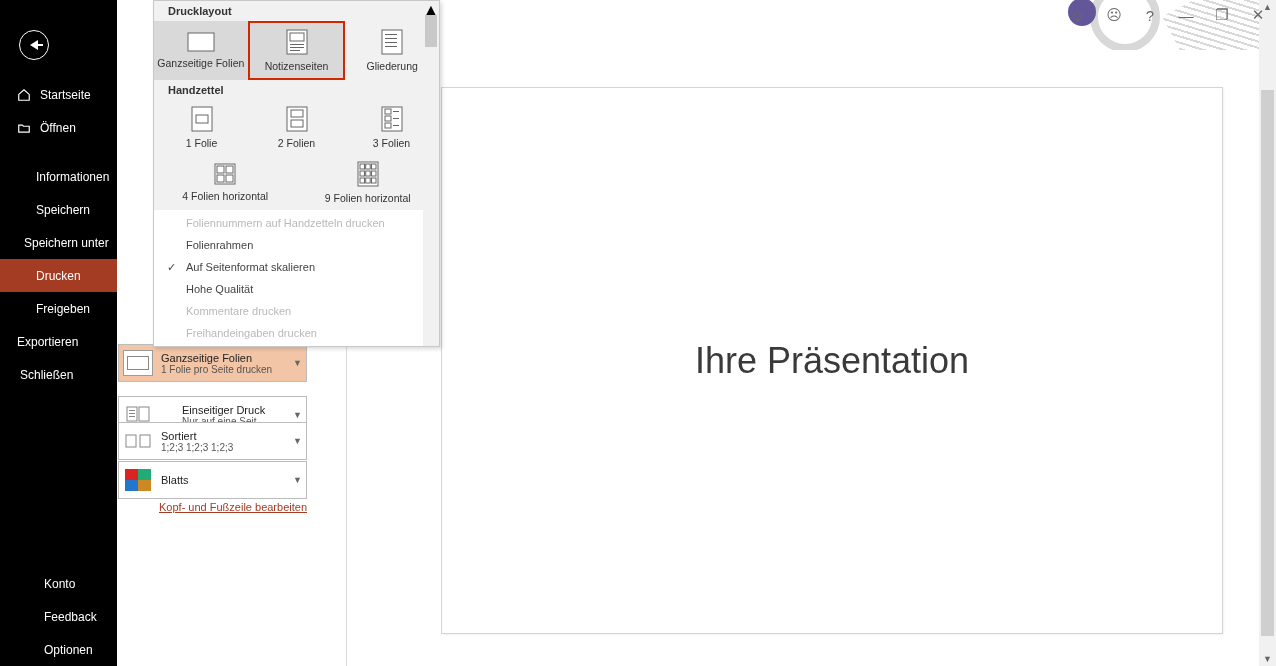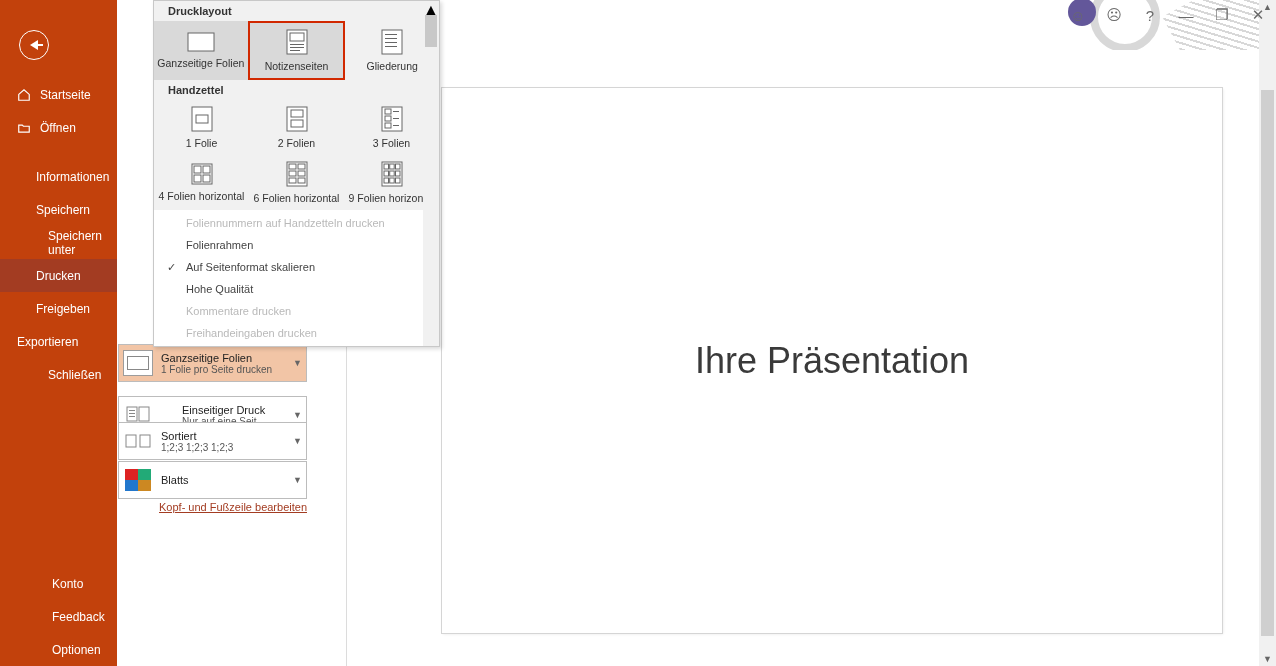--- a/index.html
+++ b/index.html
@@ -1,26 +1,26 @@
 <!DOCTYPE html>
 <html><head>
 <meta charset="utf-8">
 <style>
   * { margin:0; padding:0; box-sizing:border-box; font-family:"Segoe UI",Arial,sans-serif; }
   body { width:1276px; height:666px; overflow:hidden; background:#fff; display:flex; }
   
-  .sidebar { width:117px; height:100%; background:#c2410c; color:#fff; }
+  .sidebar { width:117px; height:100%; background:#000000; color:#fff; }
   .back-btn { width:30px; height:30px; border:1.6px solid #fff; border-radius:50%; margin:30px 0 18px 19px; display:flex; align-items:center; justify-content:center; }
   .back-arrow { width:0;height:0;border-top:5px solid transparent;border-bottom:5px solid transparent;border-right:8px solid #fff; position:relative; }
   .back-arrow::after{content:"";position:absolute;left:7px;top:-1px;width:6px;height:2px;background:#fff;}
   .nav-item { height:33px; display:flex; align-items:center; padding-left:17px; font-size:12px; cursor:pointer; }
   .nav-item.icon-gap svg{margin-right:9px;}
   .nav-item.active { background:#A33C22; }
   .nav-sep { height:16px; }
-  .nav-bottom { position:absolute; bottom:0; left:16px; width:117px; }
+  .nav-bottom { position:absolute; bottom:0; left:8px; width:117px; }
   
   .mid { width:230px; height:100%; background:#fff; border-right:1px solid #dcdcdc; position:relative; padding:0; }
   .dropdown-card { position:absolute; left:153px; top:0; width:287px; background:#a16207; border:1px solid #c8c8c8; box-shadow:2px 2px 4px rgba(0,0,0,.15); z-index:50; }
   .dd-section-title { font-size:11px; font-weight:600; color:#333; padding:4px 0 4px 14px; background:#f1f1f1; }
   .dd-row { display:flex; }
   .dd-cell { flex:1; display:flex; flex-direction:column; align-items:center; justify-content:center; padding:6px 0; font-size:10.5px; color:#333; cursor:pointer; background:#f1f1f1; }
   .dd-cell.sel { background:#d9d9d9; }
   .dd-cell.hl { border:2px solid #d12800; background:#d9d9d9;justify-content:center; }
   .dd-cell svg, .dd-cell .ico { margin-bottom:5px; }
   .dd-scroll { position:absolute; right:0; top:0; bottom:0; width:16px; background:#f1f1f1; }
@@ -75,33 +75,33 @@
     <span>Öffnen</span>
   </div>
 
   <div class="nav-sep"></div>
   <div class="nav-item" style="padding-left:36px;">
       <span>Informationen</span>
     </div>
   <div class="nav-item" style="padding-left:36px;">
       <span>Speichern</span>
     </div>
-  <div class="nav-item" style="padding-left:48px;">
+  <div class="nav-item" style="padding-left:24px;">
       <span>Speichern unter</span>
     </div>
   <div class="nav-item active" style="padding-left:36px;">
       <span>Drucken</span>
     </div>
   <div class="nav-item" style="padding-left:36px;">
       <span>Freigeben</span>
     </div>
   <div class="nav-item" style="">
       <span>Exportieren</span>
     </div>
-  <div class="nav-item" style="padding-left:48px;">
+  <div class="nav-item" style="padding-left:20px;">
       <span>Schließen</span>
     </div>
 
   <div class="nav-bottom">
     <div class="nav-item" style="padding-left:36px;">
         <span>Konto</span>
       </div>
     <div class="nav-item" style="padding-left:36px;">
         <span>Feedback</span>
       </div>
@@ -239,32 +239,20 @@
   <div class="dd-row">
     <div class="dd-cell">
       <svg class="ico" width="22" height="22">
           <rect x="1" y="1" width="20" height="20" fill="#fff" stroke="#666"></rect>
           <rect x="3" y="3" width="7" height="7" fill="none" stroke="#666"></rect>
           <rect x="12" y="3" width="7" height="7" fill="none" stroke="#666"></rect>
           <rect x="3" y="12" width="7" height="7" fill="none" stroke="#666"></rect>
           <rect x="12" y="12" width="7" height="7" fill="none" stroke="#666"></rect>
         </svg>
       <span>4 Folien horizontal</span>
-    </div>
-    <div class="dd-cell">
-      <svg class="ico" width="22" height="26">
-          <rect x="1" y="1" width="20" height="24" fill="#fff" stroke="#666"></rect>
-          <rect x="3" y="3" width="7" height="5" stroke="#666" fill="none"></rect>
-          <rect x="12" y="3" width="7" height="5" stroke="#666" fill="none"></rect>
-          <rect x="3" y="10" width="7" height="5" stroke="#666" fill="none"></rect>
-          <rect x="12" y="10" width="7" height="5" stroke="#666" fill="none"></rect>
-          <rect x="3" y="17" width="7" height="5" stroke="#666" fill="none"></rect>
-          <rect x="12" y="17" width="7" height="5" stroke="#666" fill="none"></rect>
-        </svg>
-      <span>6 Folien horizontal</span>
     </div>
     <div class="dd-cell">
       <svg class="ico" width="22" height="26">
           <rect x="1" y="1" width="20" height="24" fill="#fff" stroke="#666"></rect>
           <g stroke="#666" fill="none">
             <rect x="3" y="3" width="4.5" height="5"></rect>
             <rect x="8.7" y="3" width="4.5" height="5"></rect>
             <rect x="14.5" y="3" width="4.5" height="5"></rect>
             <rect x="3" y="10" width="4.5" height="5"></rect>
             <rect x="8.7" y="10" width="4.5" height="5"></rect>

